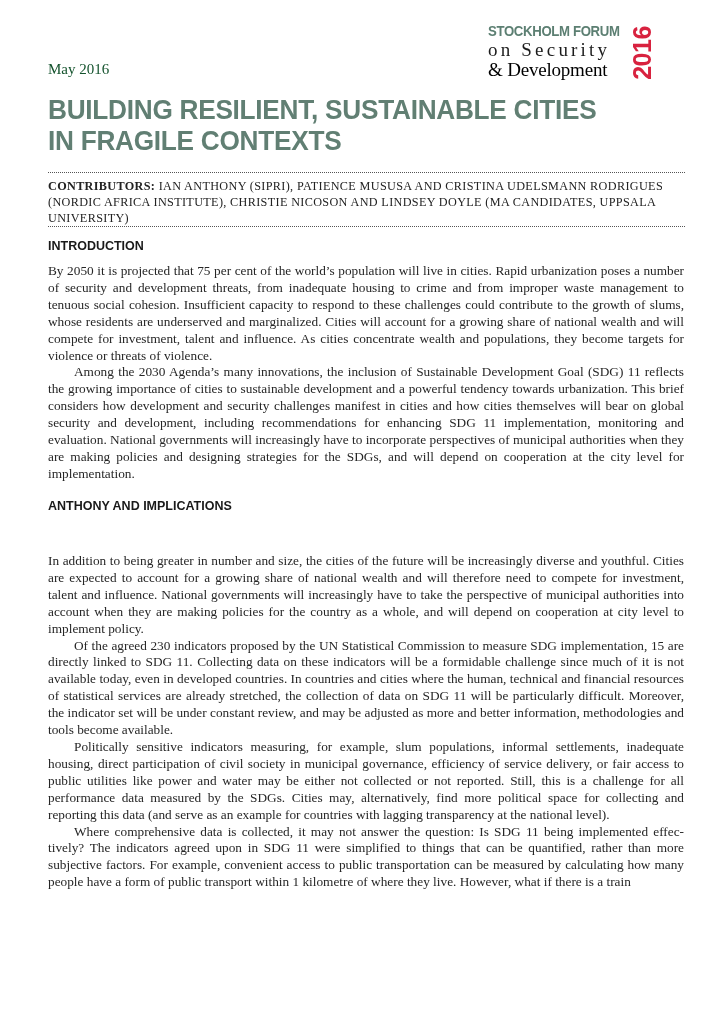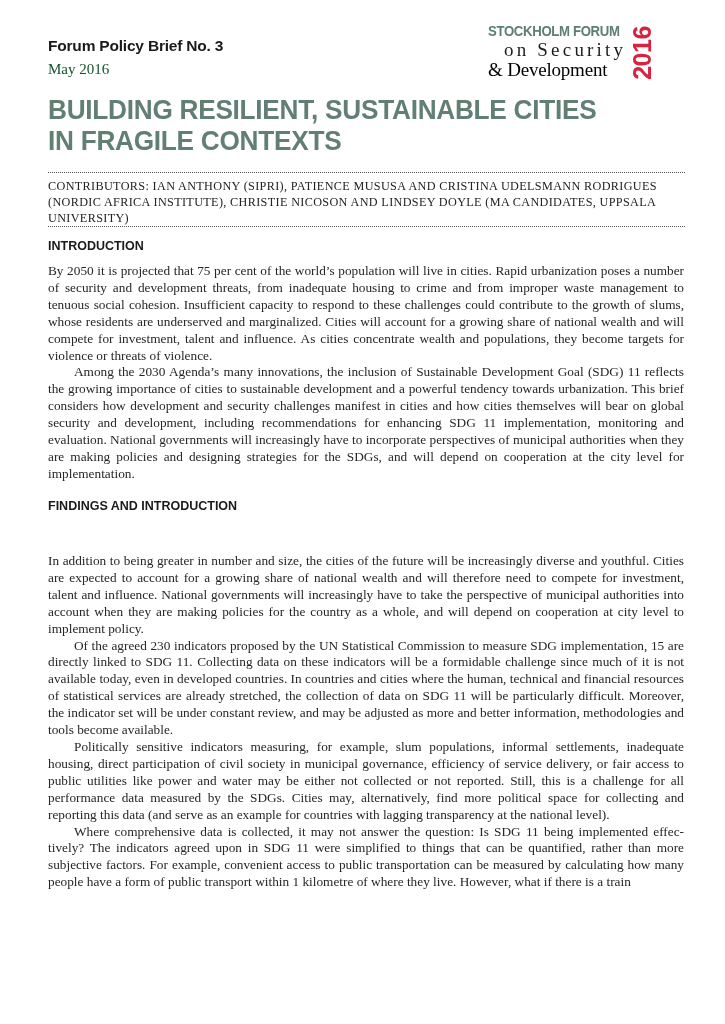--- a/index.html
+++ b/index.html
@@ -15,21 +15,21 @@
     font-family: "Liberation Serif", serif; font-size: 15px; color: #14532d;
   }
   .logo { position: absolute; left: 488px; top: 22px; width: 185px; height: 62px; }
   .logo-l1 {
     position: absolute; left: 0; top: 0;
     font-family: "Liberation Sans", sans-serif; font-weight: bold;
     font-size: 15px; color: #5c7f72; letter-spacing: -0.4px; transform: scaleX(0.88); transform-origin: left top;
     white-space: nowrap;
   }
   .logo-l2 {
-    position: absolute; left: 16px; top: 17px;
+    position: absolute; left: 0; top: 17px;
     font-family: "Liberation Serif", serif; font-size: 19px; color: #1c1c1c;
     letter-spacing: 3.2px; white-space: nowrap;
   }
   .logo-l3 {
     position: absolute; left: 0; top: 37px;
     font-family: "Liberation Serif", serif; font-size: 19px; color: #000000;
     letter-spacing: -0.2px; white-space: nowrap;
   }
   .logo-year {
     position: absolute; left: 140px; top: 24px;
@@ -46,40 +46,39 @@
     font-size: 28.5px; line-height: 31px; color: #617f73;
     letter-spacing: -0.3px; text-transform: uppercase;
     transform: scaleX(0.92); transform-origin: left top;
   }
   .dotted { position: absolute; left: 48px; width: 637px; border-top: 1px dotted #555; height: 0; }
   .contributors {
     position: absolute; left: 48px; top: 178px; width: 640px;
     font-family: "Liberation Serif", serif; font-size: 12.2px; line-height: 16px;
     color: #222; letter-spacing: 0.35px; text-transform: uppercase;
   }
-  .contributors b { font-weight: normal; }
+  .contributors b { font-weight: bold; }
   .section-heading {
     position: absolute; left: 48px;
     font-family: "Liberation Sans", sans-serif; font-weight: bold;
     font-size: 12.5px; color: #1a1a1a; letter-spacing: 0px;
   }
   .body-block {
     position: absolute; left: 48px; width: 636px;
     font-family: "Liberation Serif", serif; font-size: 13.3px; line-height: 16.9px;
     color: #262626; text-align: justify; hyphens: manual;
   }
   .body-block p { margin: 0; }
   .body-block p.indent { text-indent: 26px; }
 </style>
 </head>
 <body>
 
 <div class="page">
 
-  <div class="series-label">Forum Policy Brief No. 3</div>
   <div class="date">May 2016</div>
 
   <div class="logo">
     <div class="logo-l1">STOCKHOLM FORUM</div>
     <div class="logo-l2">on Security</div>
     <div class="logo-l3">&amp; Development</div>
     <div class="logo-year">2016</div>
   </div>
 
   <div class="title">
@@ -93,21 +92,21 @@
     <span>IAN ANTHONY (SIPRI), PATIENCE MUSUSA AND CRISTINA UDELSMANN RODRIGUES (NORDIC AFRICA INSTITUTE), CHRISTIE NICOSON AND LINDSEY DOYLE (MA CANDIDATES, UPPSALA UNIVERSITY)</span>
   </div>
   <div class="dotted" style="top:226px;"></div>
 
   <div class="section-heading" style="top:239px;">INTRODUCTION</div>
   <div class="body-block" style="top:263px;">
     <p>By 2050 it is projected that 75 per cent of the world’s population will live in cities. Rapid urbanization poses a number of security and development threats, from inadequate housing to crime and from improper waste man­agement to tenuous social cohesion. Insufficient capacity to respond to these challenges could contribute to the growth of slums, whose residents are underserved and marginalized. Cities will account for a growing share of national wealth and will compete for investment, talent and influence. As cities concentrate wealth and popula­tions, they become targets for violence or threats of violence.</p>
     <p class="indent">Among the 2030 Agenda’s many innovations, the inclusion of Sustainable Development Goal (SDG) 11 reflects the growing importance of cities to sustainable development and a powerful tendency towards urbanization. This brief considers how development and security challenges manifest in cities and how cities themselves will bear on global security and development, including recommendations for enhancing SDG 11 implementation, monitoring and evaluation. National governments will increasingly have to incorporate perspectives of municipal authorities when they are making policies and designing strategies for the SDGs, and will depend on cooperation at the city level for implementation.</p>
   </div>
 
-  <div class="section-heading" style="top:499px;">FINDINGS AND INTRODUCTION</div>
+  <div class="section-heading" style="top:499px;">ANTHONY AND IMPLICATIONS</div>
   <div class="body-block" style="top:553px;">
     <p>In addition to being greater in number and size, the cities of the future will be increasingly diverse and youth­ful. Cities are expected to account for a growing share of national wealth and will therefore need to compete for investment, talent and influence. National governments will increasingly have to take the perspective of municipal authorities into account when they are making policies for the country as a whole, and will depend on cooperation at city level to implement policy.</p>
     <p class="indent">Of the agreed 230 indicators proposed by the UN Statistical Commission to measure SDG implementation, 15 are directly linked to SDG 11. Collecting data on these indicators will be a formidable challenge since much of it is not available today, even in developed countries. In countries and cities where the human, technical and financial resources of statistical services are already stretched, the collection of data on SDG 11 will be particularly difficult. Moreover, the indicator set will be under constant review, and may be adjusted as more and better information, methodologies and tools become available.</p>
     <p class="indent">Politically sensitive indicators measuring, for example, slum populations, informal settlements, inadequate housing, direct participation of civil society in municipal governance, efficiency of service delivery, or fair access to public utilities like power and water may be either not collected or not reported. Still, this is a challenge for all performance data measured by the SDGs. Cities may, alternatively, find more political space for collecting and reporting this data (and serve as an example for countries with lagging transparency at the national level).</p>
     <p class="indent">Where comprehensive data is collected, it may not answer the question: Is SDG 11 being implemented effec­tively? The indicators agreed upon in SDG 11 were simplified to things that can be quantified, rather than more subjective factors. For example, convenient access to public transportation can be measured by calculating how many people have a form of public transport within 1 kilometre of where they live. However, what if there is a train</p>
   </div>
 
 </div>
 
 </body></html>

